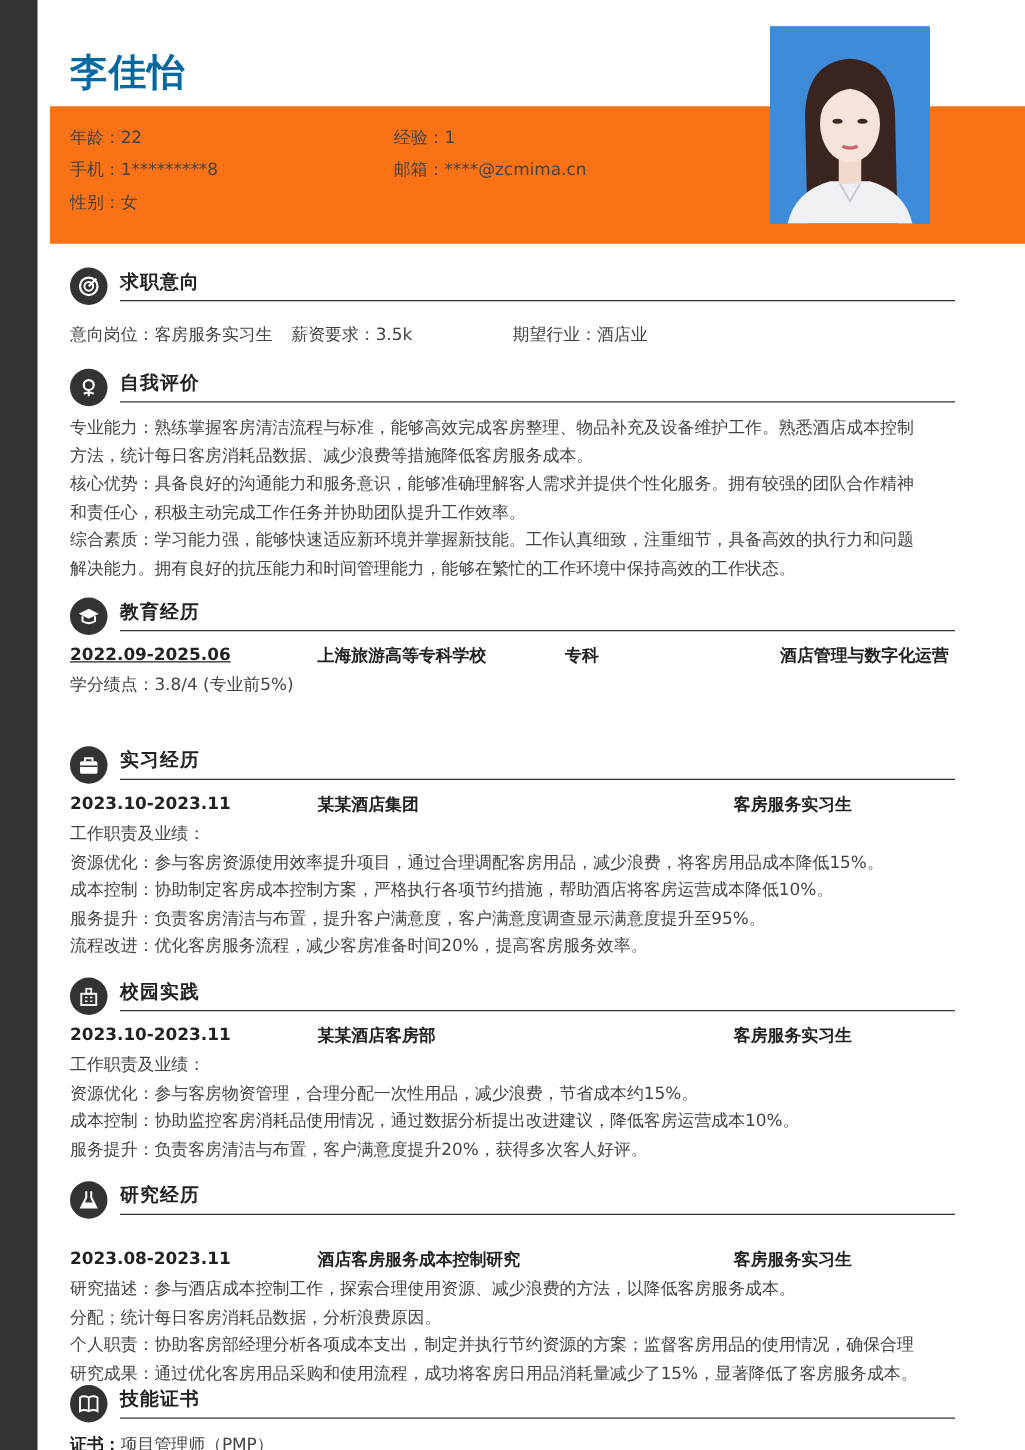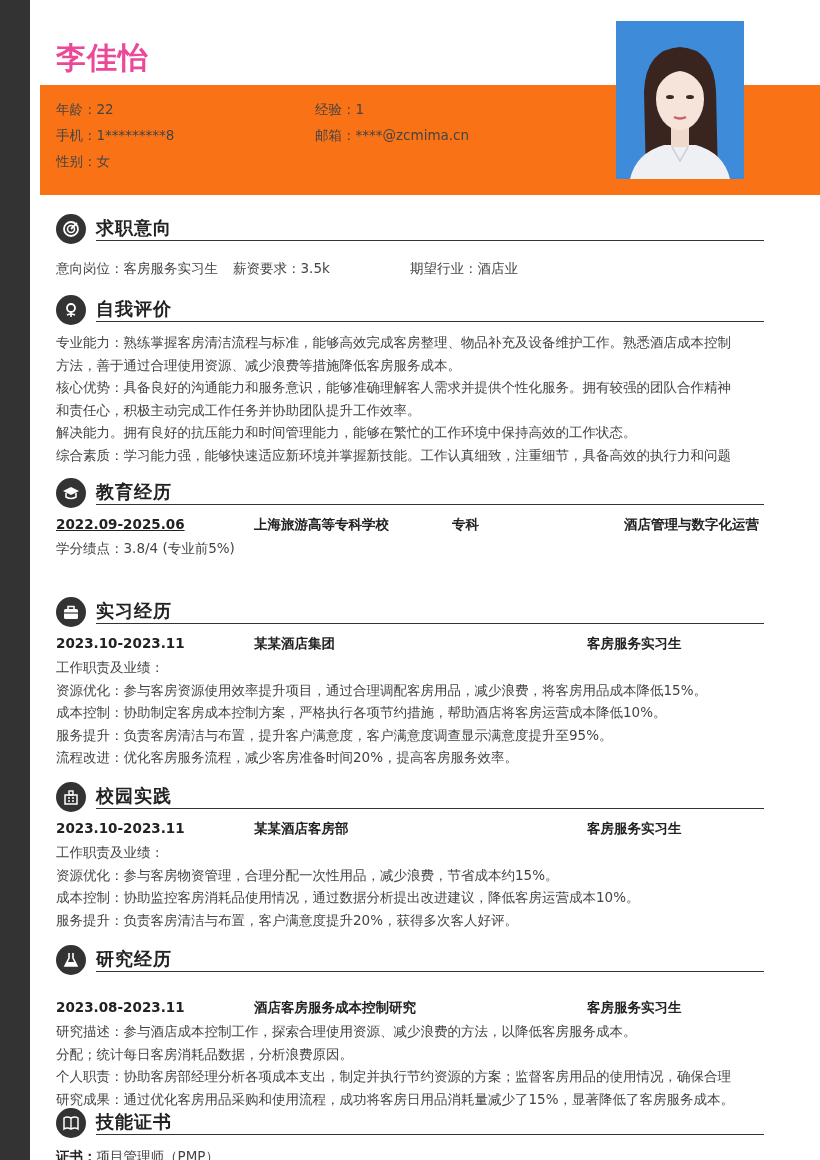--- a/index.html
+++ b/index.html
@@ -1,27 +1,27 @@
 <!DOCTYPE html>
 <html><head>
 <meta charset="utf-8">
 <style>
   * { box-sizing: border-box; margin: 0; padding: 0; }
   html, body { width: 820px; height: 1160px; overflow: hidden; background: #ffffff; }
   body { position: relative; font-family: "DejaVu Sans", "Liberation Sans", sans-serif; color: #444; font-size: 13.5px; }
   .sidebar { position: absolute; left: 0; top: 0; width: 30px; height: 1160px; background: #333333; }
-  .name { position: absolute; left: 56px; top: 38px; font-size: 30px; font-weight: bold; color: #ec4899; letter-spacing: 1px; }
+  .name { position: absolute; left: 56px; top: 38px; font-size: 30px; font-weight: bold; color: #0369a1; letter-spacing: 1px; }
   .info-band { position: absolute; left: 40px; top: 85px; width: 780px; height: 110px; background: #f97316; }
   .info-item { position: absolute; font-size: 13.5px; color: #444; white-space: nowrap; }
   .photo { position: absolute; left: 616px; top: 21px; width: 128px; height: 158px; background: #3d8bd9; overflow: hidden; }
   .photo svg { display: block; }
   .section { position: absolute; left: 56px; width: 708px; }
   .sec-head { position: relative; height: 32px; }
   .sec-icon { position: absolute; left: 0; top: 0; width: 30px; height: 30px; border-radius: 50%; background: #333; display: flex; align-items: center; justify-content: center; }
-  .sec-title { position: absolute; left: 40px; top: 2px; font-size: 18px; font-weight: bold; color: #222; letter-spacing: 1px; }
+  .sec-title { position: absolute; left: 40px; top: 2px; font-size: 15px; font-weight: bold; color: #222; letter-spacing: 1px; }
   .sec-line { position: absolute; left: 40px; right: 0; top: 26px; height: 0; border-top: 1.5px solid #333; }
   .line { font-size: 13.5px; line-height: 22.5px; color: #444; }
   .row { position: relative; height: 24px; font-weight: bold; color: #222; font-size: 13.5px; }
   .row span { position: absolute; top: 3px; white-space: nowrap; }
   .kv { position: absolute; white-space: nowrap; top: 0; }
 </style>
 </head>
 <body>
 
 <div class="sidebar"></div>
@@ -76,25 +76,25 @@
       <svg width="18" height="18" viewBox="0 0 18 18">
           <circle cx="9" cy="7" r="4" stroke="#fff" stroke-width="1.8" fill="none"></circle>
           <path d="M9 11 L9 16 M5 14 Q9 12 13 14" stroke="#fff" stroke-width="1.6" fill="none"></path>
         </svg>
     </div>
     <div class="sec-title">自我评价</div>
     <div class="sec-line"></div>
   </div>
   <div style="margin-top:4px;">
     <div class="line">专业能力：熟练掌握客房清洁流程与标准，能够高效完成客房整理、物品补充及设备维护工作。熟悉酒店成本控制</div>
-    <div class="line">方法，善于通过合理使用资源、减少浪费等措施降低客房服务成本。</div>
+    <div class="line">方法，统计每日客房消耗品数据、减少浪费等措施降低客房服务成本。</div>
     <div class="line">核心优势：具备良好的沟通能力和服务意识，能够准确理解客人需求并提供个性化服务。拥有较强的团队合作精神</div>
     <div class="line">和责任心，积极主动完成工作任务并协助团队提升工作效率。</div>
+    <div class="line">综合素质：学习能力强，能够快速适应新环境并掌握新技能。工作认真细致，注重细节，具备高效的执行力和问题</div>
     <div class="line">解决能力。拥有良好的抗压能力和时间管理能力，能够在繁忙的工作环境中保持高效的工作状态。</div>
-    <div class="line">综合素质：学习能力强，能够快速适应新环境并掌握新技能。工作认真细致，注重细节，具备高效的执行力和问题</div>
   </div>
 </div>
 
 <div class="section" style="top:478px;">
   <div class="sec-head">
     <div class="sec-icon">
       <svg width="18" height="18" viewBox="0 0 18 18">
           <path d="M1 7 L9 3 L17 7 L9 11 Z" fill="#fff"></path>
           <path d="M4 9 L4 13 Q9 16 14 13 L14 9" stroke="#fff" stroke-width="1.6" fill="none"></path>
         </svg>

